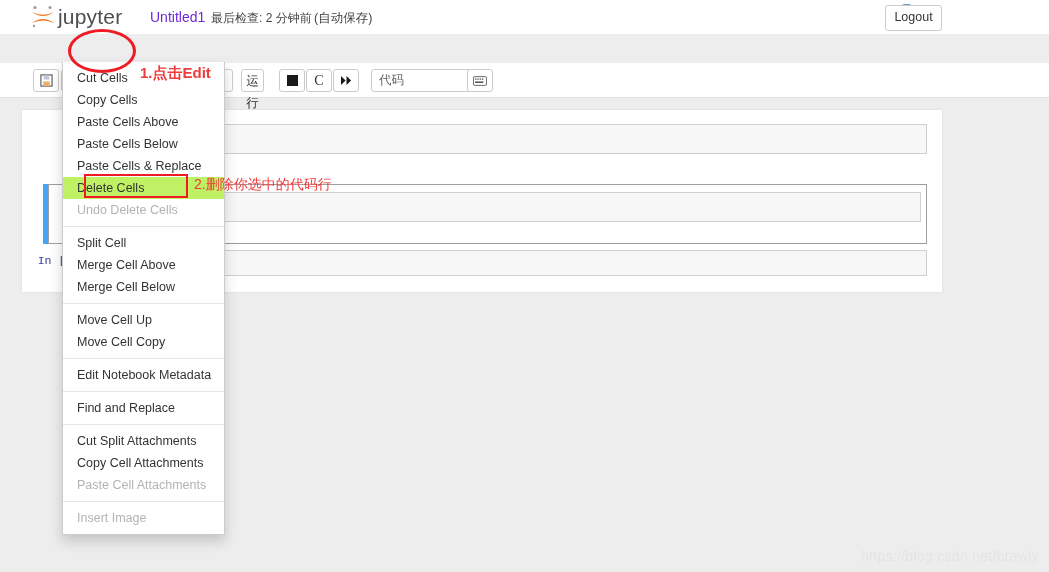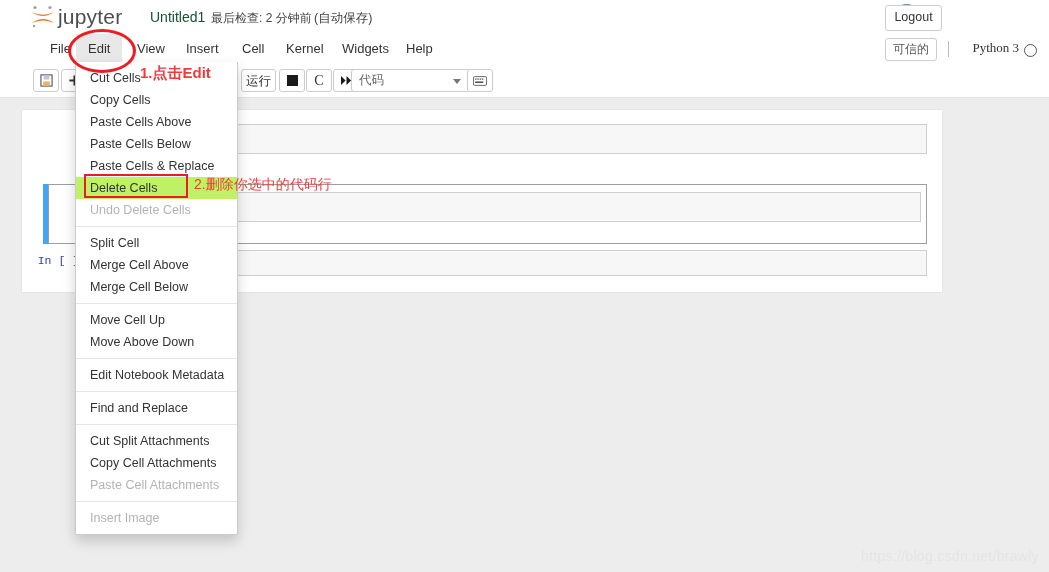--- a/index.html
+++ b/index.html
@@ -8,21 +8,21 @@
     background:#ffffff;
     font-family:"Liberation Sans","DejaVu Sans",sans-serif;
     -webkit-font-smoothing:antialiased;
   }
   .app{position:relative;width:1049px;height:572px;background:#ededed;}
 
   
   .header{position:absolute;left:0;top:0;width:1049px;height:34px;background:#ffffff;}
   .logo{position:absolute;left:29px;top:4px;width:30px;height:24px;}
   .brand{position:absolute;left:58px;top:5px;font-size:21px;color:#4e4e4e;letter-spacing:.2px;font-weight:400;}
-  .nbtitle{position:absolute;left:150px;top:9px;font-size:14px;color:#14532d;}
+  .nbtitle{position:absolute;left:150px;top:9px;font-size:14px;color:#6d28d9;}
   .nbmeta{position:absolute;left:211px;top:10px;font-size:12px;color:#444;}
   .nbauto{position:absolute;left:314px;top:10px;font-size:12.5px;color:#444;}
   .pylogo{position:absolute;left:893px;top:3px;width:26px;height:27px;}
   .logout{position:absolute;left:885px;top:5px;width:55px;height:24px;
     border:1px solid #ccc;background:#fff;border-radius:3px;
     font-size:12.5px;color:#333;line-height:23px;text-align:center;cursor:pointer;}
 
   
   .menubar{position:absolute;left:0;top:34px;width:1049px;height:29px;background:#fff;
     border-bottom:1px solid #e0e0e0;}
@@ -52,21 +52,21 @@
   .nbpanel{position:absolute;left:22px;top:110px;width:920px;height:182px;background:#fff;
     box-shadow:0 0 2px rgba(0,0,0,.10);}
   .cellrow{position:absolute;left:0;width:920px;}
   .prompt{position:absolute;left:4px;top:0;width:60px;font-size:11.5px;color:#303f9f;
     font-family:"Liberation Mono","DejaVu Sans Mono",monospace;text-align:right;}
   .inputbox{position:absolute;border:1px solid #cfcfcf;background:#f7f7f7;box-sizing:border-box;}
   .selbar{position:absolute;width:5px;background:#42a5f5;}
   .selouter{position:absolute;border:1px solid #9e9e9e;box-sizing:border-box;background:#fff;}
 
   
-  .dropdown{position:absolute;left:75px;top:62px;width:161px;background:#fff;
+  .dropdown{position:absolute;left:62px;top:62px;width:161px;background:#fff;
     border:1px solid #ccc;border-top:none;box-shadow:0 6px 12px rgba(0,0,0,.175);
     padding:5px 0 5px 0;z-index:40;}
   .ditem{height:22px;line-height:22px;padding:0 14px;font-size:12.5px;color:#333;
     white-space:nowrap;cursor:pointer;}
   .ditem.disabled{color:#b3b3b3;cursor:default;}
   .ditem.hover{background:#bef264;}
   .dsep{height:1px;background:#e5e5e5;margin:5px 0;}
 
   
   .ann-ellipse{position:absolute;left:68px;top:29px;width:62px;height:38px;
@@ -103,35 +103,20 @@
 
     <span class="pylogo">
       <svg width="26" height="27" viewBox="0 0 26 27">
         <path d="M12.8 1.2c-3.2 0-5.6.9-5.6 3.2v2.8h6.1v.9H5.2C2.9 8.1 1.4 9.9 1.4 13.2c0 3.2 1.2 5 3.5 5h2.1v-3.1c0-2.3 2-4.2 4.4-4.2h4.9c2 0 3.4-1.6 3.4-3.5V4.4c0-2-1.6-3.2-4.1-3.2h-2.8zM9.6 3.3c.7 0 1.2.5 1.2 1.2 0 .6-.5 1.1-1.2 1.1-.6 0-1.1-.5-1.1-1.1 0-.7.5-1.2 1.1-1.2z" fill="#3c78a9"></path>
         <path d="M13.2 25.8c3.2 0 5.6-.9 5.6-3.2v-2.8h-6.1v-.9h8.1c2.3 0 3.8-1.8 3.8-5.1 0-3.2-1.2-5-3.5-5h-2.1v3.1c0 2.3-2 4.2-4.4 4.2H9.7c-2 0-3.4 1.6-3.4 3.5v3c0 2 1.6 3.2 4.1 3.2h2.8zm3.2-2.1c-.7 0-1.2-.5-1.2-1.2 0-.6.5-1.1 1.2-1.1.6 0 1.1.5 1.1 1.1 0 .7-.5 1.2-1.1 1.2z" fill="#fdd44b"></path>
       </svg>
     </span>
     <div class="logout">Logout</div>
   </div>
 
-  <div class="menubar">
-    <div class="menuitem" style="left:38px">File</div>
-    <div class="menuitem active" style="left:76px">Edit</div>
-    <div class="menuitem" style="left:125px">View</div>
-    <div class="menuitem" style="left:174px">Insert</div>
-    <div class="menuitem" style="left:230px">Cell</div>
-    <div class="menuitem" style="left:274px">Kernel</div>
-    <div class="menuitem" style="left:330px">Widgets</div>
-    <div class="menuitem" style="left:394px">Help</div>
-
-    <div class="trusted">可信的</div>
-    <div class="kernelsep"></div>
-    <div class="kernelname">Python 3</div>
-    <div class="kernelidle"></div>
-  </div>
 
   <div class="toolbar">
     <div class="tbtn" style="left:33px;width:26px">
       <svg width="13" height="13" viewBox="0 0 14 14" style="margin-top:4px">
         <rect x="1" y="1" width="12" height="12" fill="none" stroke="#555" stroke-width="1.2"></rect>
         <rect x="4" y="1.5" width="6" height="4.5" fill="#bfc7d8"></rect>
         <rect x="3.5" y="8" width="7" height="5" fill="#e8b06a"></rect>
       </svg>
     </div>
     <div class="tbtn" style="left:61px;width:26px">
@@ -162,35 +147,35 @@
       <svg width="12" height="12" viewBox="0 0 14 14" style="margin-top:5px">
         <path d="M7 12V3M3 6.5L7 2.5l4 4" stroke="#555" stroke-width="1.4" fill="none"></path>
       </svg>
     </div>
     <div class="tbtn" style="left:207px;width:26px">
       <svg width="12" height="12" viewBox="0 0 14 14" style="margin-top:5px">
         <path d="M7 2v9M3 7.5l4 4 4-4" stroke="#555" stroke-width="1.4" fill="none"></path>
       </svg>
     </div>
 
-    <div class="tbtn" style="left:241px;width:35px">运行</div>
+    <div class="tbtn" style="left:241px;width:23px">运行</div>
     <div class="tbtn" style="left:279px;width:26px">
       <svg width="11" height="11" viewBox="0 0 12 12" style="margin-top:5px">
           <rect x="0" y="0" width="12" height="12" fill="#1a1a1a"></rect>
         </svg>
     </div>
     <div class="tbtn" style="left:306px;width:26px;font-family:'Liberation Serif',serif;font-size:14px">C</div>
     <div class="tbtn" style="left:333px;width:26px">
       <svg width="13" height="11" viewBox="0 0 14 12" style="margin-top:5px">
         <path d="M1 1l5 5-5 5z" fill="#1a1a1a"></path>
           <path d="M7 1l5 5-5 5z" fill="#1a1a1a"></path>
       </svg>
     </div>
 
-    <div class="celltype" style="left:351px;width:119px">
+    <div class="celltype" style="left:371px;width:119px">
       <span class="ct-label">代码</span>
       <span class="caret"></span>
     </div>
 
     <div class="tbtn" style="left:467px;width:26px">
       <svg width="14" height="10" viewBox="0 0 16 11" style="margin-top:6px">
         <rect x="0.5" y="0.5" width="15" height="10" rx="1.5" fill="none" stroke="#555" stroke-width="1"></rect>
         <rect x="2.4" y="2.6" width="1.6" height="1.5" fill="#555"></rect>
         <rect x="5" y="2.6" width="1.6" height="1.5" fill="#555"></rect>
         <rect x="7.6" y="2.6" width="1.6" height="1.5" fill="#555"></rect>
@@ -227,21 +212,21 @@
     <div class="ditem">Paste Cells Below</div>
     <div class="ditem">Paste Cells &amp; Replace</div>
     <div class="ditem hover">Delete Cells</div>
     <div class="ditem disabled">Undo Delete Cells</div>
     <div class="dsep"></div>
     <div class="ditem">Split Cell</div>
     <div class="ditem">Merge Cell Above</div>
     <div class="ditem">Merge Cell Below</div>
     <div class="dsep"></div>
     <div class="ditem">Move Cell Up</div>
-    <div class="ditem">Move Above Down</div>
+    <div class="ditem">Move Cell Copy</div>
     <div class="dsep"></div>
     <div class="ditem">Edit Notebook Metadata</div>
     <div class="dsep"></div>
     <div class="ditem">Find and Replace</div>
     <div class="dsep"></div>
     <div class="ditem">Cut Split Attachments</div>
     <div class="ditem">Copy Cell Attachments</div>
     <div class="ditem disabled">Paste Cell Attachments</div>
     <div class="dsep"></div>
     <div class="ditem disabled">Insert Image</div>

